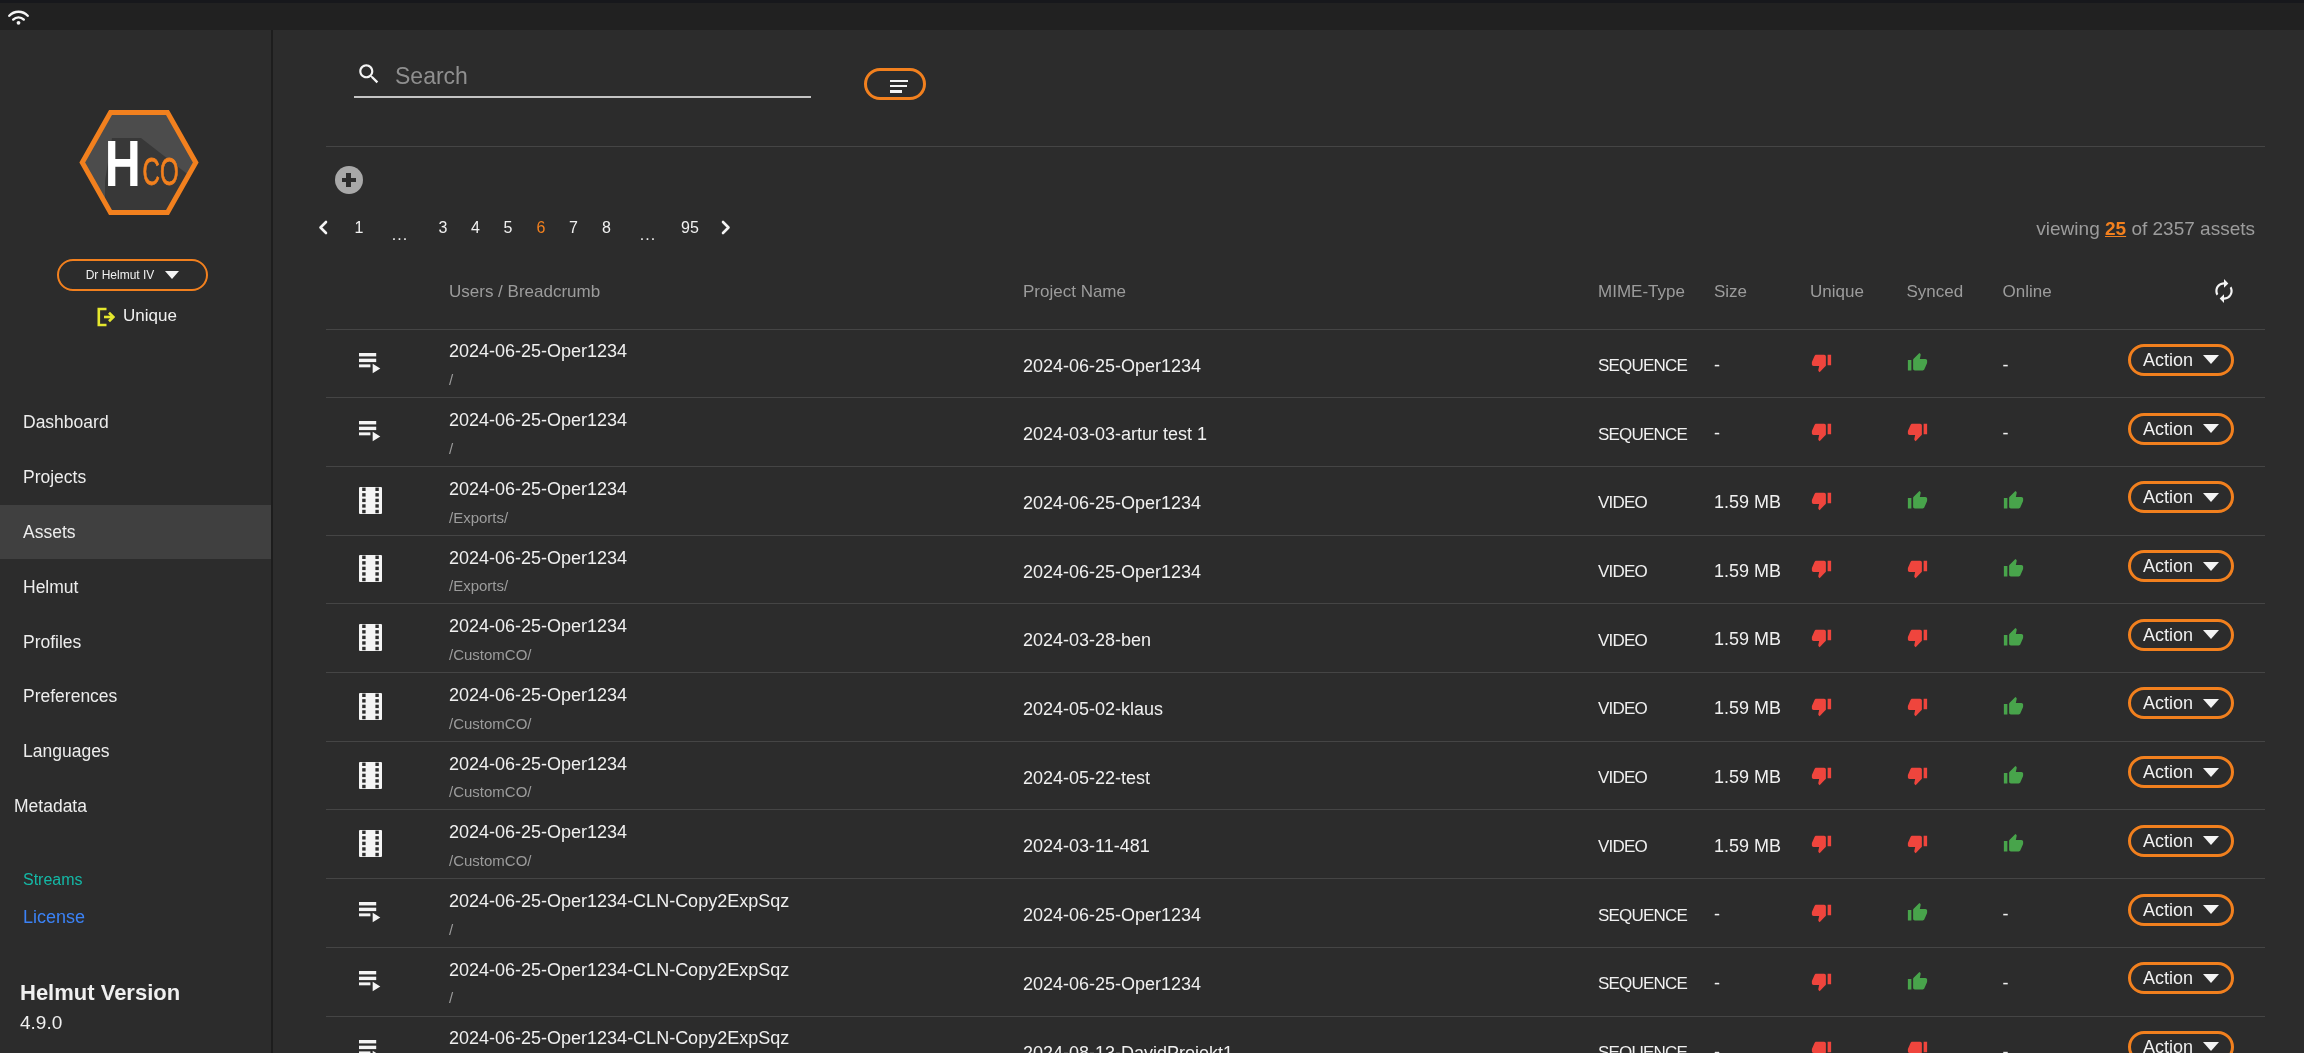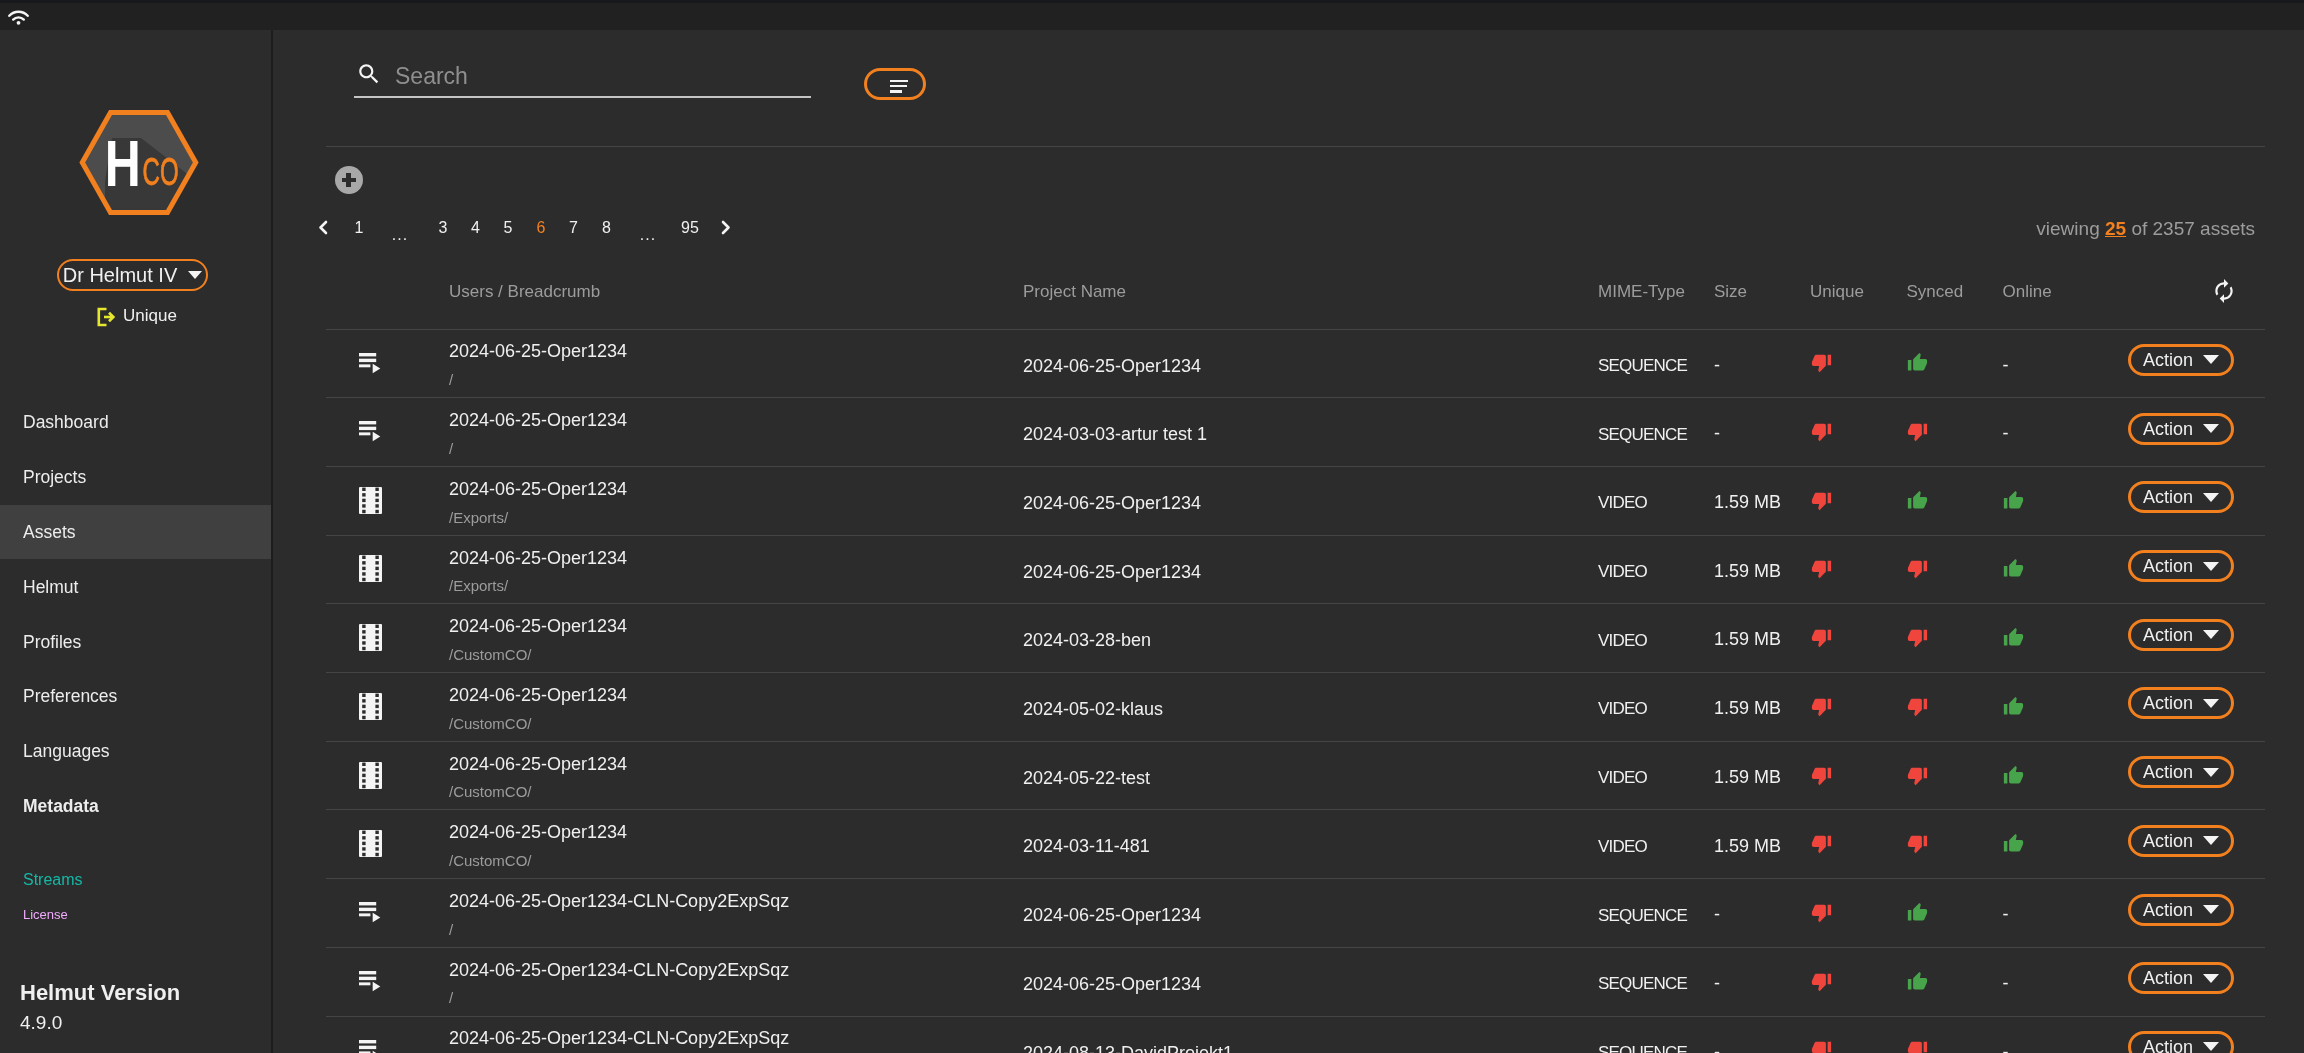--- a/index.html
+++ b/index.html
@@ -24,40 +24,40 @@
     </defs>
 <polygon points="7.25,57.5 35.5,7.5 92.5,7.5 120.75,57.5 92.5,107.5 35.5,107.5" fill="#4c4c4c"></polygon>
 <g clip-path="url(#hexclip)">
 <polygon points="37,33 66,33 124,78 124,115 30,115 30,76" fill="#383838"></polygon>
 </g>
 <polygon points="7.25,57.5 35.5,7.5 92.5,7.5 120.75,57.5 92.5,107.5 35.5,107.5" fill="none" stroke="#f2801e" stroke-width="5"></polygon>
 <text x="29.8" y="80.5" font-family="Liberation Sans, sans-serif" font-weight="700" font-size="64" fill="#ffffff" textLength="36" lengthAdjust="spacingAndGlyphs">H</text>
 <text x="67.6" y="80.2" font-family="Liberation Sans, sans-serif" font-weight="400" font-size="38" fill="#f2801e" stroke="#f2801e" stroke-width="0.8" textLength="36" lengthAdjust="spacingAndGlyphs">CO</text>
 </svg>
 <div style="position:absolute;left:57px;top:259px;width:151px;height:32px;border:2px solid #f2801e;border-radius:18px;display:flex;align-items:center;justify-content:center;gap:11px;">
-    <span style="font-size:20px;color:#f0f0f0;line-height:1">Dr Helmut IV</span>
+    <span style="font-size:12px;color:#f0f0f0;line-height:1">Dr Helmut IV</span>
     <span style="width:0;height:0;border-left:7.5px solid transparent;border-right:7.5px solid transparent;border-top:8.5px solid #f4f4f4"></span>
   </div>
 <svg style="position:absolute;left:96px;top:307px" width="19" height="20" viewBox="0 0 19 20">
 <path d="M10.5 2 H2.8 V18 H10.5" stroke="#e5e82e" stroke-width="2.6" fill="none"></path>
 <path d="M8 10 H16" stroke="#e5e82e" stroke-width="2.6" fill="none"></path>
 <path d="M13 5.8 L17.3 10 L13 14.2" stroke="#e5e82e" stroke-width="2.6" fill="none" stroke-linejoin="miter"></path>
 </svg>
 <div style="position:absolute;left:123px;top:306.6px;font-size:17px;color:#f0f0f0;font-weight:400;line-height:1;white-space:nowrap;">Unique</div>
 <div style="position:absolute;left:0;top:505px;width:271px;height:54px;background:#404040"></div>
 <div style="position:absolute;left:23px;top:414.1px;font-size:17.5px;color:#ededed;font-weight:400;line-height:1;white-space:nowrap;">Dashboard</div>
 <div style="position:absolute;left:23px;top:468.9px;font-size:17.5px;color:#ededed;font-weight:400;line-height:1;white-space:nowrap;">Projects</div>
 <div style="position:absolute;left:23px;top:523.8px;font-size:17.5px;color:#ededed;font-weight:400;line-height:1;white-space:nowrap;">Assets</div>
 <div style="position:absolute;left:23px;top:578.7px;font-size:17.5px;color:#ededed;font-weight:400;line-height:1;white-space:nowrap;">Helmut</div>
 <div style="position:absolute;left:23px;top:633.6px;font-size:17.5px;color:#ededed;font-weight:400;line-height:1;white-space:nowrap;">Profiles</div>
 <div style="position:absolute;left:23px;top:688.4px;font-size:17.5px;color:#ededed;font-weight:400;line-height:1;white-space:nowrap;">Preferences</div>
 <div style="position:absolute;left:23px;top:743.3px;font-size:17.5px;color:#ededed;font-weight:400;line-height:1;white-space:nowrap;">Languages</div>
-<div style="position:absolute;left:23px;top:798.2px;font-size:17.5px;color:#ededed;font-weight:700;line-height:1;white-space:nowrap;text-align:right;">Metadata</div>
+<div style="position:absolute;left:14px;top:798.2px;font-size:17.5px;color:#ededed;font-weight:400;line-height:1;white-space:nowrap;text-align:right;">Metadata</div>
 <div style="position:absolute;left:23px;top:872px;font-size:16px;color:#14b8a6;font-weight:400;line-height:1;white-space:nowrap;">Streams</div>
-<div style="position:absolute;left:23px;top:907.9px;font-size:13px;color:#f0abfc;font-weight:400;line-height:1;white-space:nowrap;">License</div>
+<div style="position:absolute;left:23px;top:907.9px;font-size:18px;color:#3b82f6;font-weight:400;line-height:1;white-space:nowrap;">License</div>
 <div style="position:absolute;left:20px;top:981.6px;font-size:22px;color:#f0f0f0;font-weight:700;line-height:1;white-space:nowrap;">Helmut Version</div>
 <div style="position:absolute;left:20px;top:1012.6px;font-size:19px;color:#f0f0f0;font-weight:400;line-height:1;white-space:nowrap;">4.9.0</div>
 <div style="position:absolute;left:449px;top:282.8px;font-size:17px;color:#9c9c9c;font-weight:400;line-height:1;white-space:nowrap;">Users / Breadcrumb</div>
 <div style="position:absolute;left:1023px;top:282.8px;font-size:17px;color:#9c9c9c;font-weight:400;line-height:1;white-space:nowrap;">Project Name</div>
 <div style="position:absolute;left:1598px;top:282.8px;font-size:17px;color:#9c9c9c;font-weight:400;line-height:1;white-space:nowrap;">MIME-Type</div>
 <div style="position:absolute;left:1714px;top:282.8px;font-size:17px;color:#9c9c9c;font-weight:400;line-height:1;white-space:nowrap;">Size</div>
 <div style="position:absolute;left:1810px;top:282.8px;font-size:17px;color:#9c9c9c;font-weight:400;line-height:1;white-space:nowrap;">Unique</div>
 <div style="position:absolute;left:1906.5px;top:282.8px;font-size:17px;color:#9c9c9c;font-weight:400;line-height:1;white-space:nowrap;">Synced</div>
 <div style="position:absolute;left:2002.5px;top:282.8px;font-size:17px;color:#9c9c9c;font-weight:400;line-height:1;white-space:nowrap;">Online</div>
 <svg style="position:absolute;left:2211px;top:278px" width="26" height="26" viewBox="0 0 24 24">

